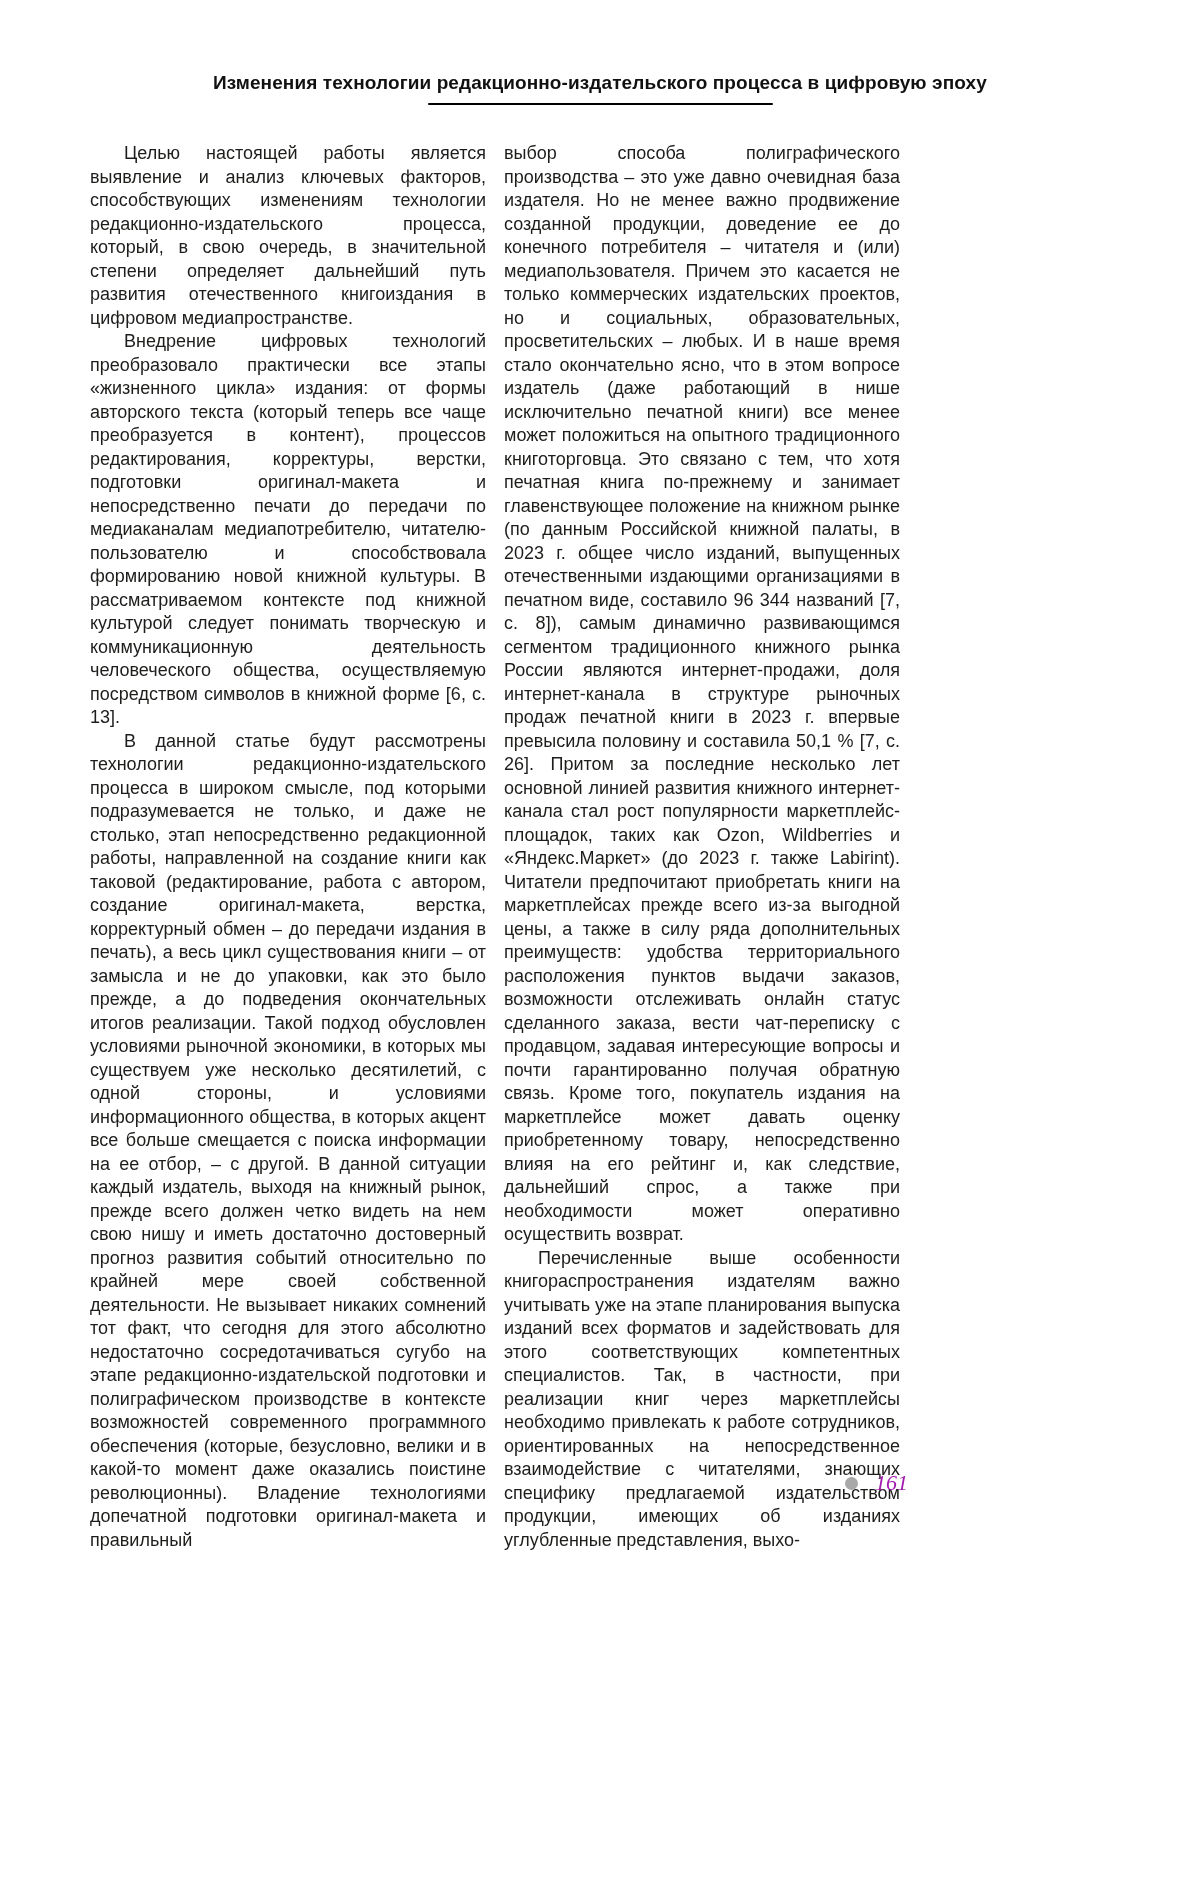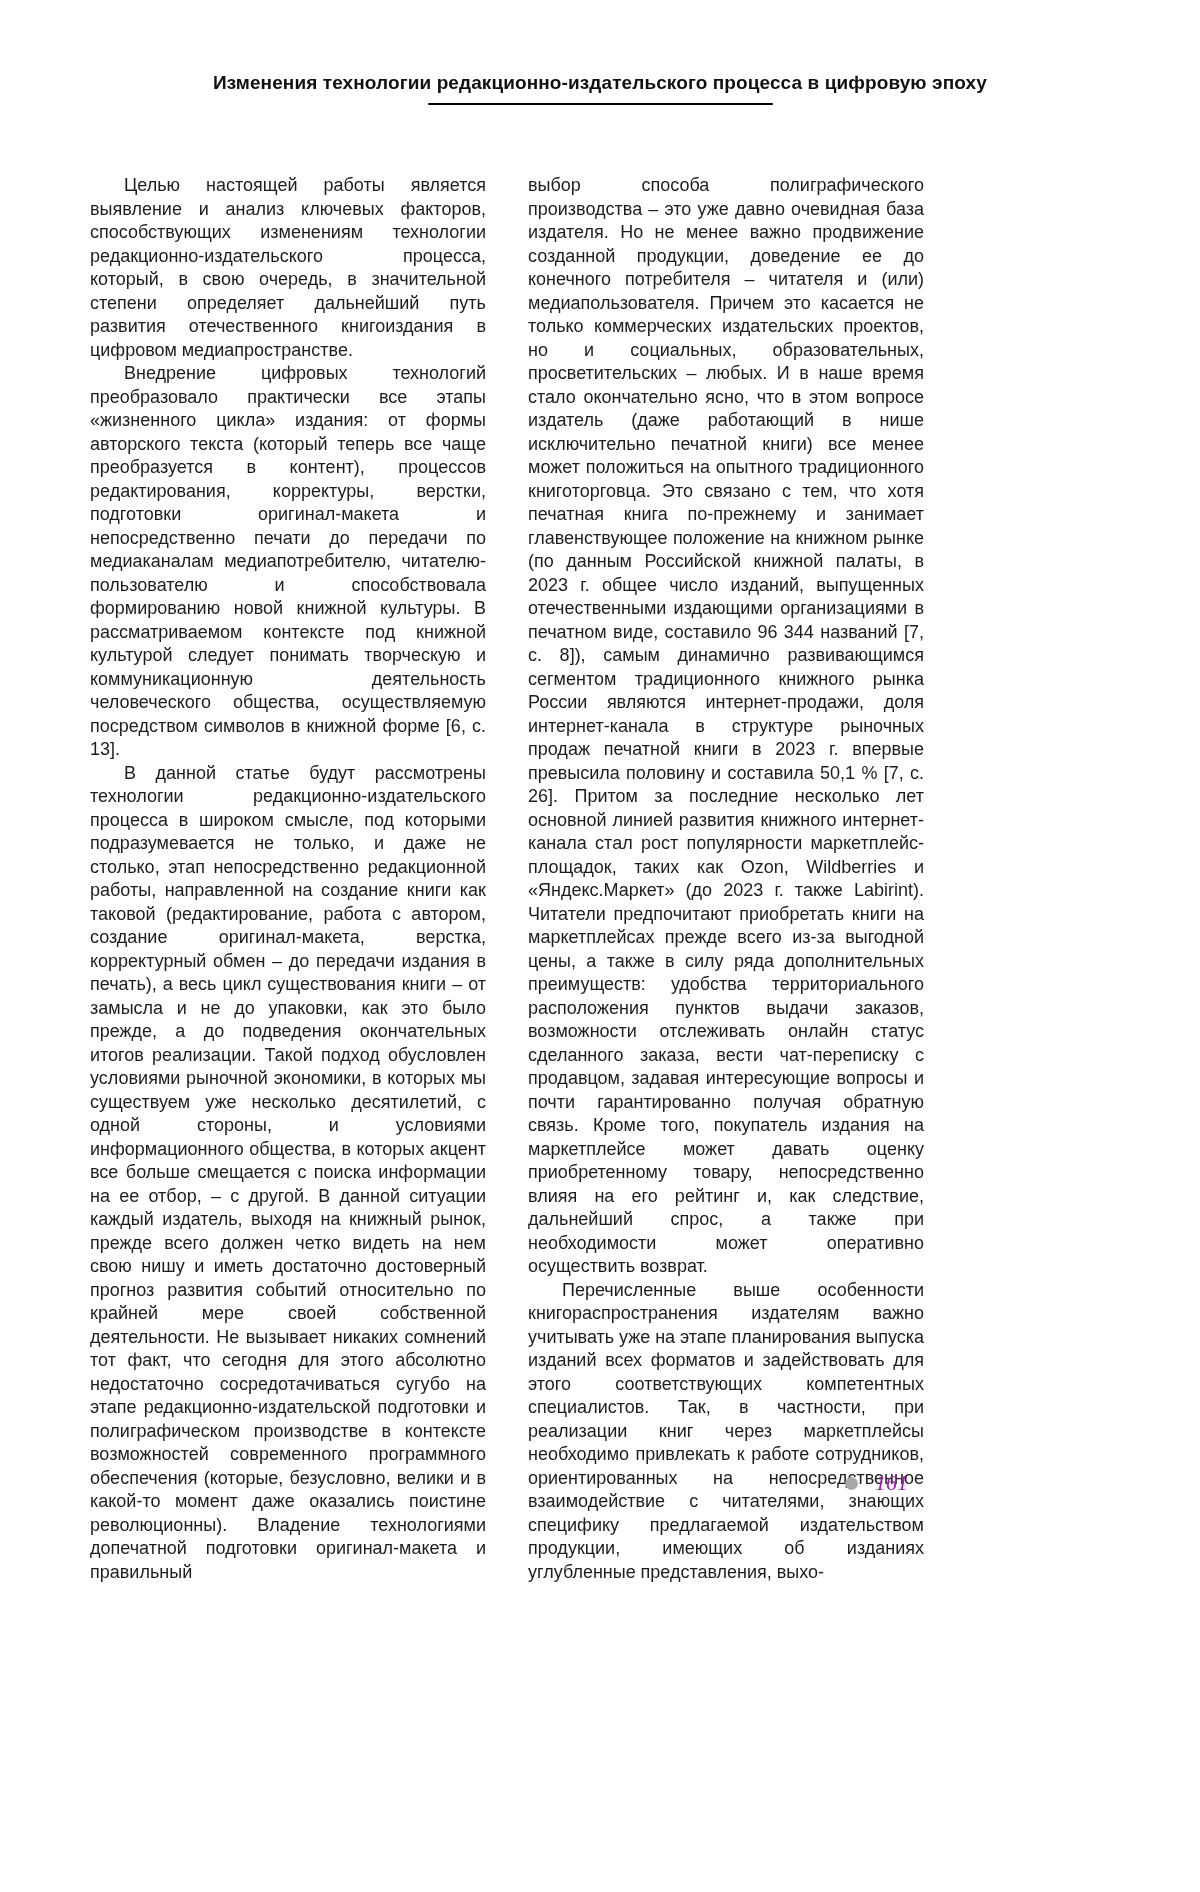--- a/index.html
+++ b/index.html
@@ -26,22 +26,21 @@
     height: 2px;
     background: #000000;
     margin: 9px auto 0 auto;
   }
   .content {
     position: absolute;
     left: 90px;
     top: 142px;
     width: 818px;
     display: flex;
-    gap: 42px;
-    margin-top: 32px;
+    gap: 18px;
   }
   .col {
     width: 396px;
     flex: 0 0 396px;
     text-align: justify;
     font-size: 18px;
     line-height: 23.5px;
     hyphens: auto;
     -webkit-hyphens: auto;
     word-spacing: -0.2px;

